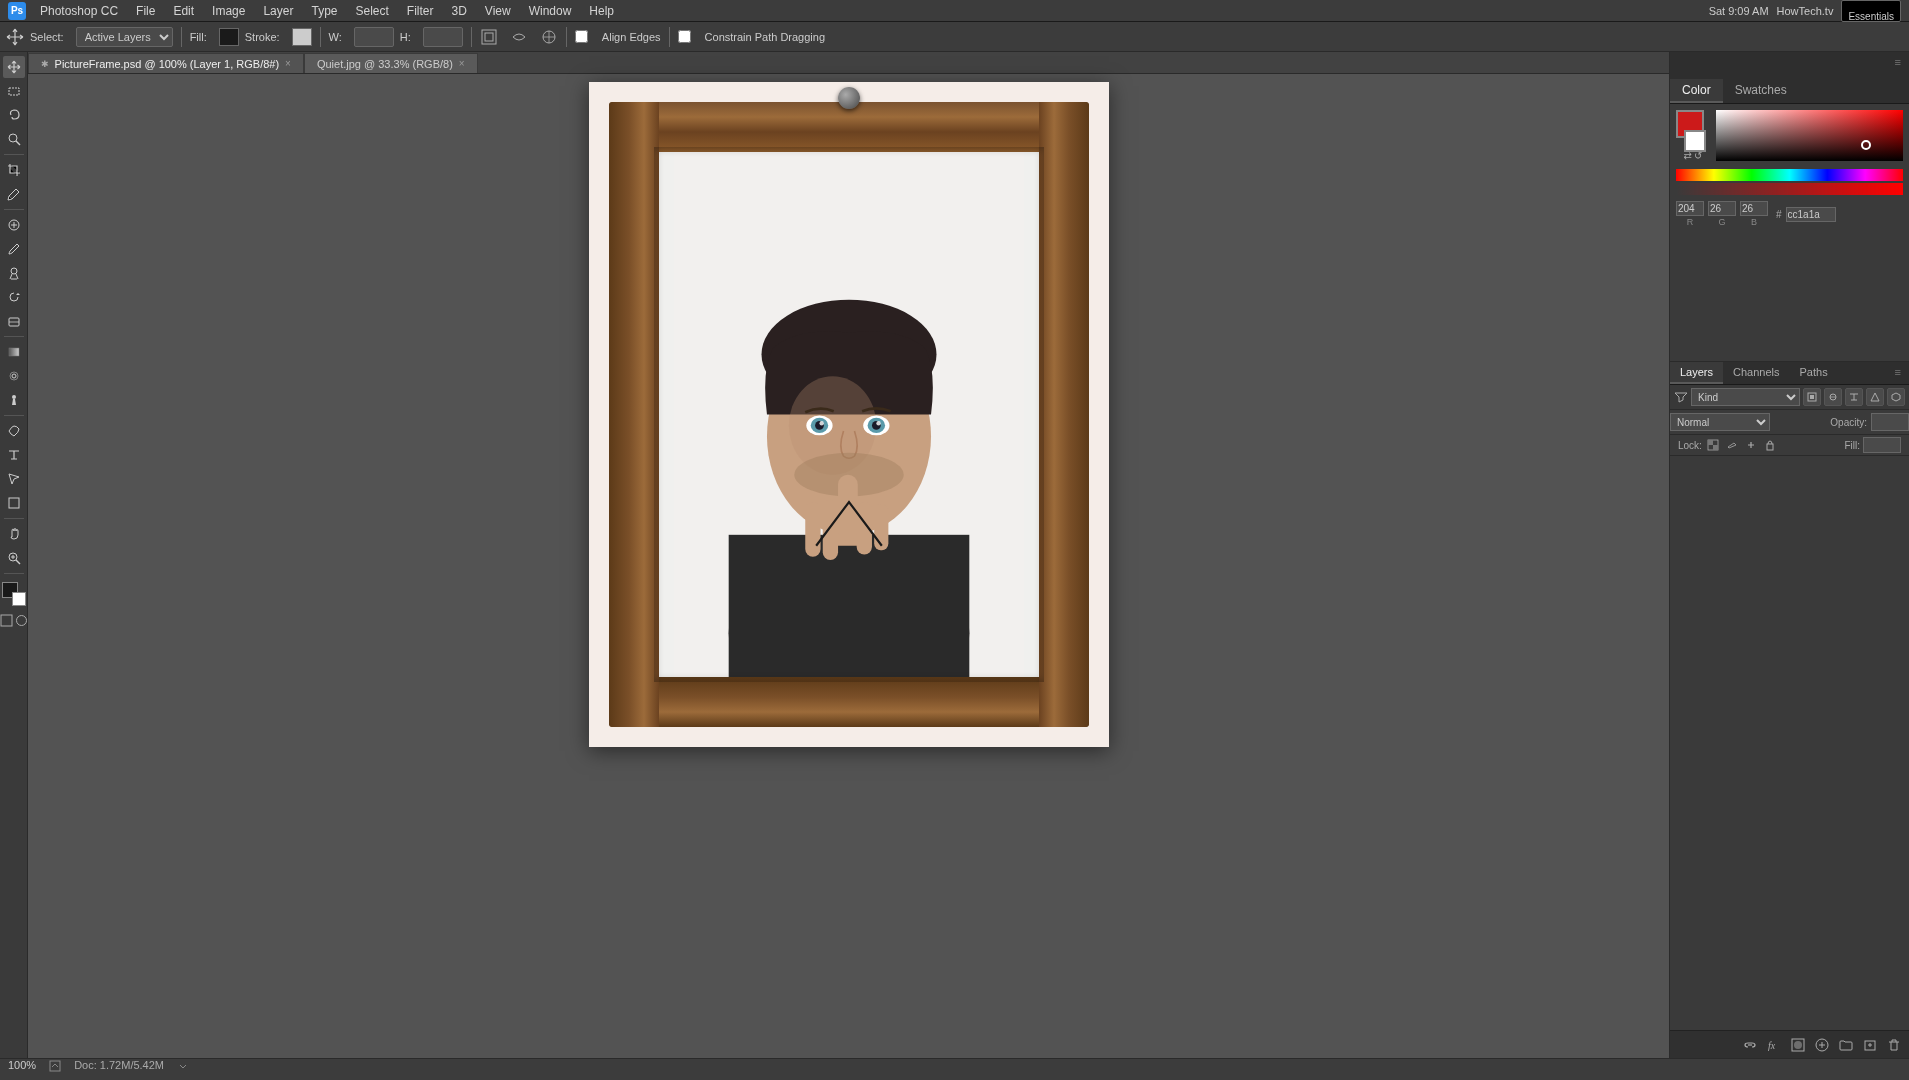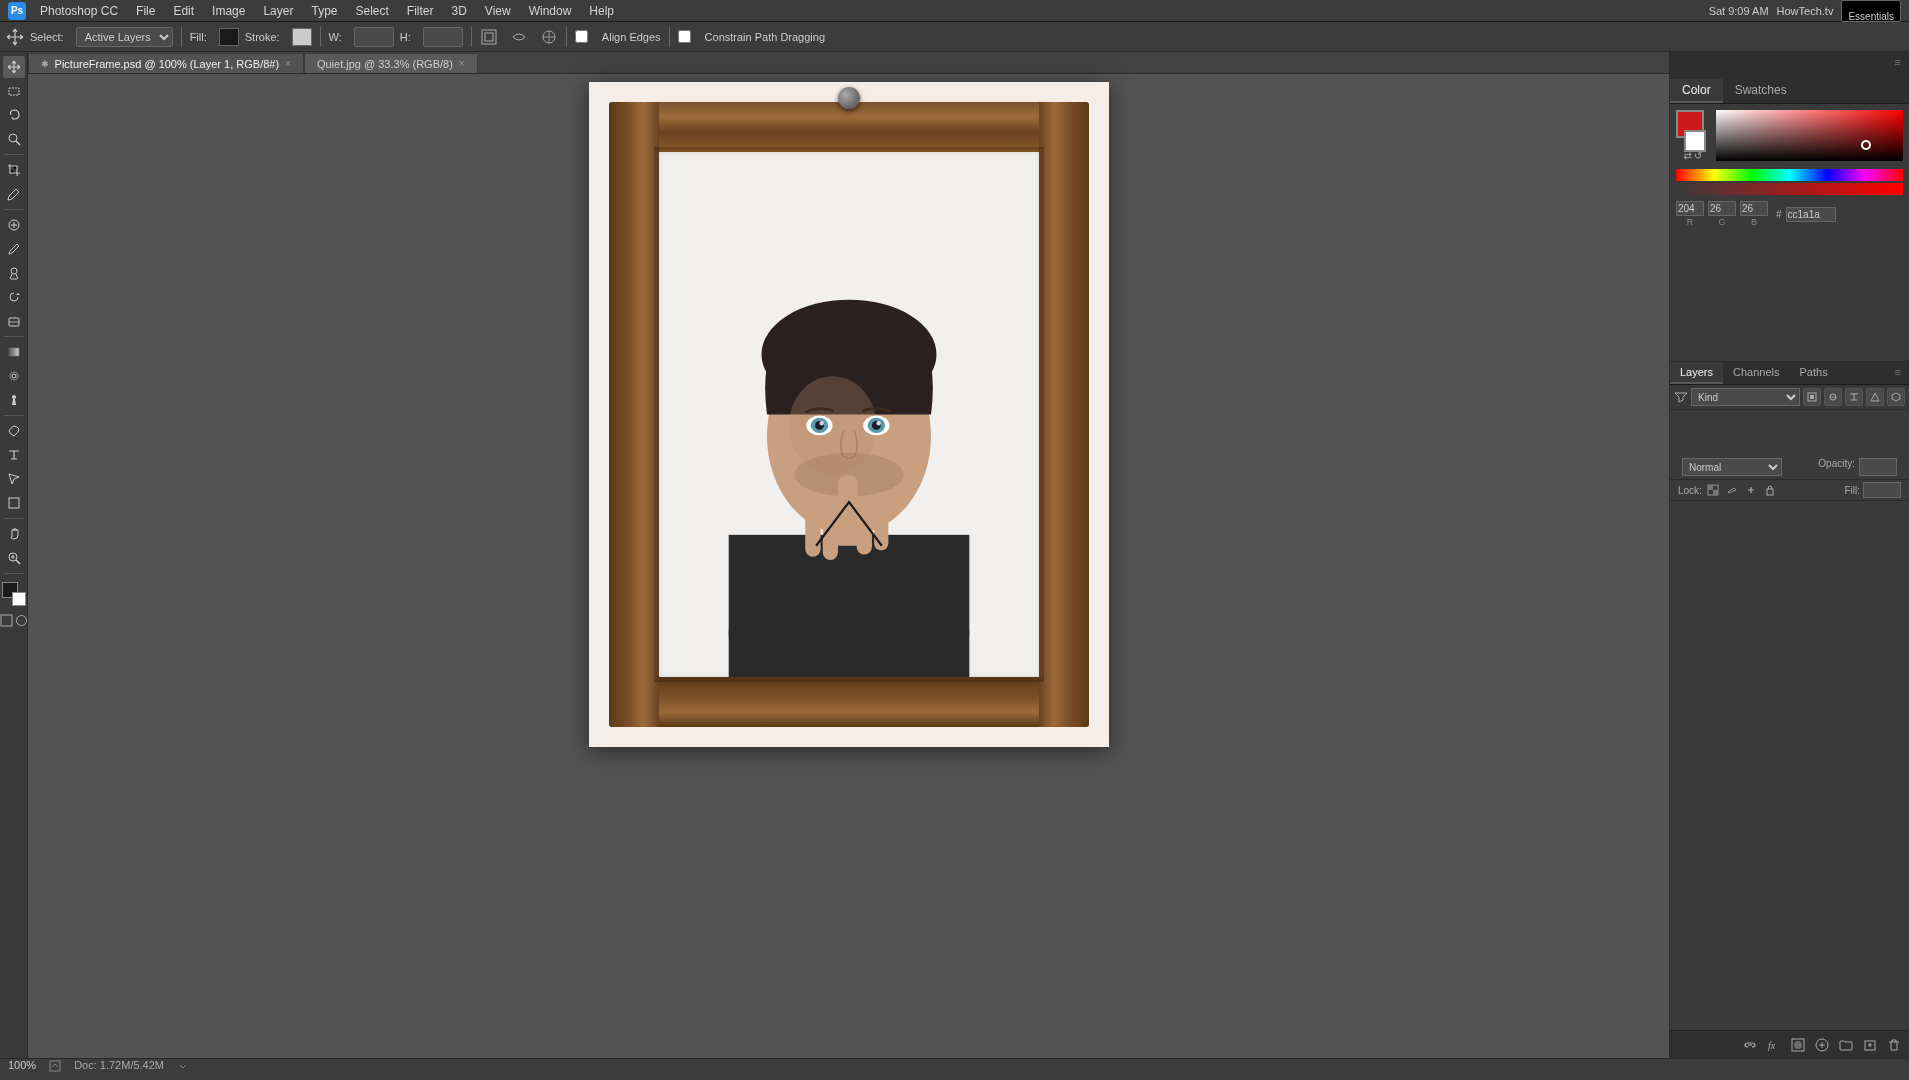--- a/index.html
+++ b/index.html
@@ -369,25 +369,24 @@
       background: #4a4a4a;
       border: 1px solid #555;
       color: #ccc;
       font-size: 10px;
       display: flex; align-items: center; justify-content: center;
       cursor: pointer;
       border-radius: 2px;
     }
     .layers-mode-row {
       display: flex;
-      align-items: flex-start;
-      padding: 3px 12px;
+      align-items: center;
+      padding: 3px 0;
       gap: 4px;
       border-bottom: 1px solid #2a2a2a;
-      margin-top: 45px;
     }
     .layers-mode-select {
       background: #4a4a4a;
       border: 1px solid #666;
       color: #ccc;
       font-size: 10px;
       height: 18px;
       padding: 0 2px;
       width: 100px;
     }

